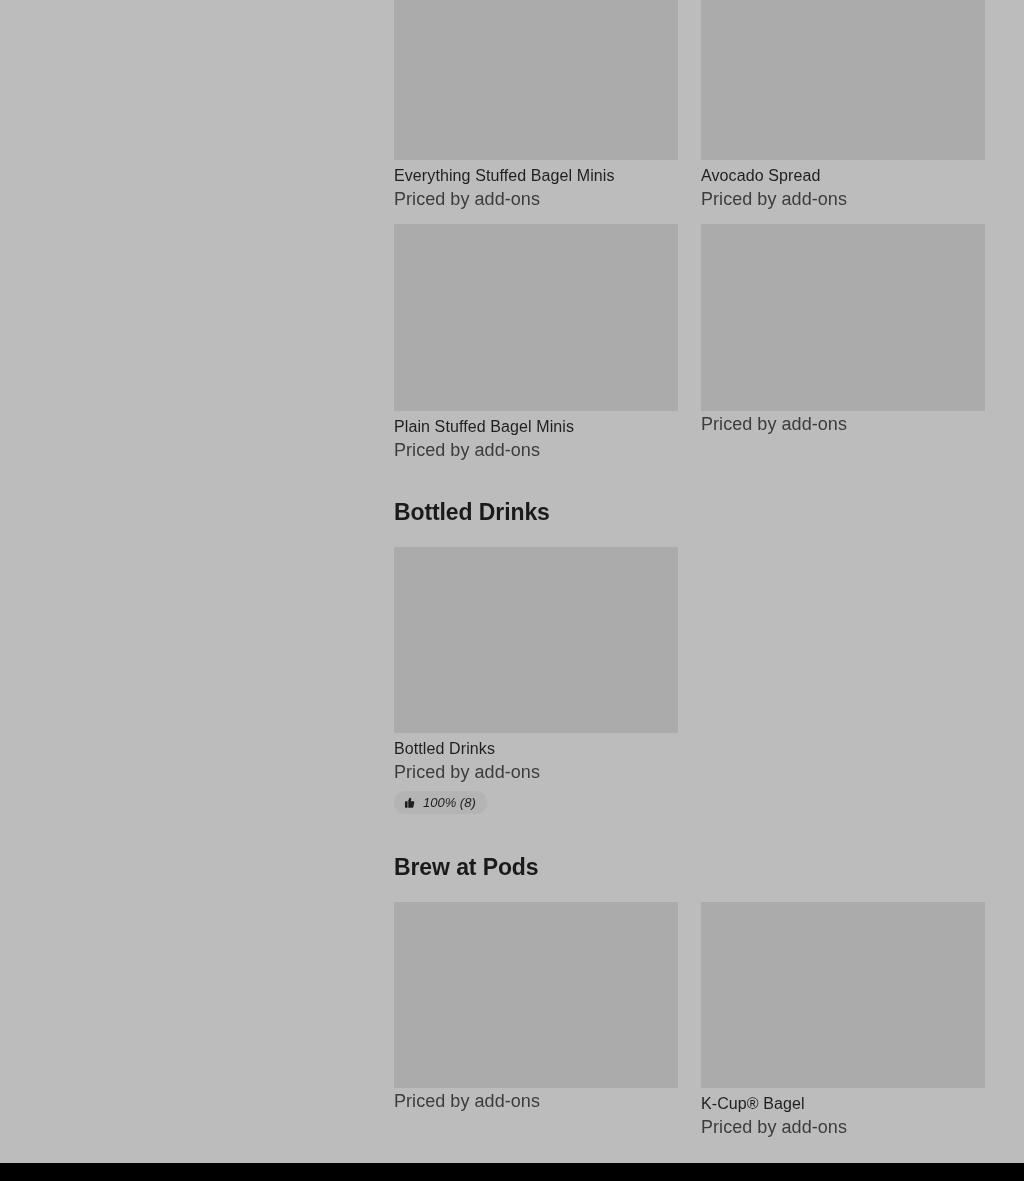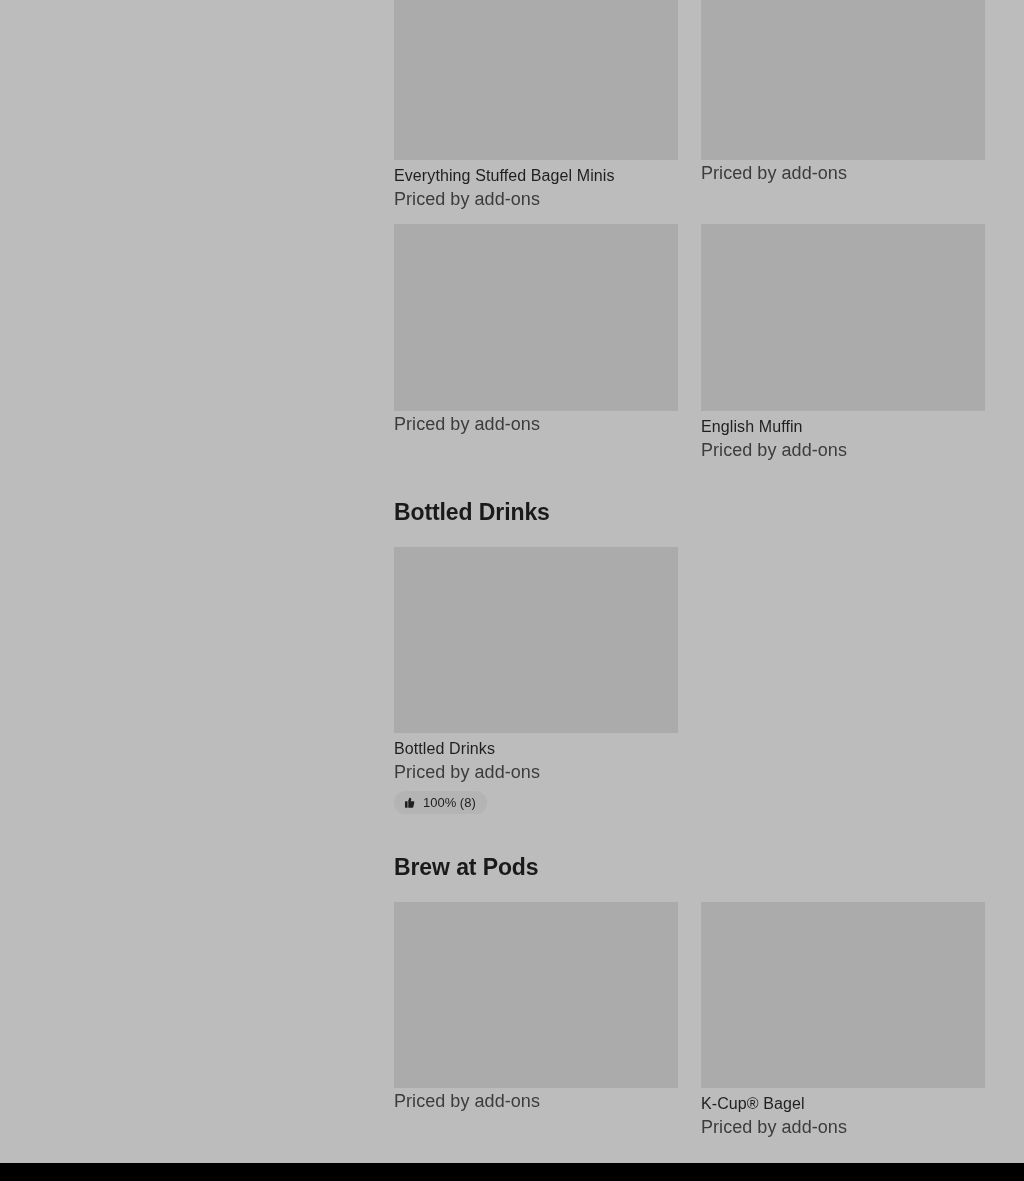--- a/index.html
+++ b/index.html
@@ -95,20 +95,21 @@
 
   
   .rating-pill {
     display: inline-flex;
     align-items: center;
     gap: 7px;
     background: #b4b4b4;
     border-radius: 14px;
     padding: 4px 11px 4px 9px;
     margin-top: 10px;
+    font-style: italic;
   }
 
   .thumb-up-icon {
     width: 13px;
     height: 13px;
     display: inline-block;
     flex: 0 0 auto;
     color: #1f1f1f;
   }
 
@@ -165,36 +166,37 @@
     <div class="item-grid">
 
       <div class="item-card">
         <div class="item-thumb h160"></div>
         <div class="item-name">Everything Stuffed Bagel Minis</div>
         <div class="item-price">Priced by add-ons</div>
       </div>
 
       <div class="item-card">
         <div class="item-thumb h160"></div>
+        <div class="item-name">Avocado Spread</div>
         <div class="item-price">Priced by add-ons</div>
       </div>
     </div>
 
     <div class="row-gap-mid"></div>
 
     <div class="item-grid">
 
       <div class="item-card">
         <div class="item-thumb h187"></div>
+        <div class="item-name">Plain Stuffed Bagel Minis</div>
         <div class="item-price">Priced by add-ons</div>
       </div>
 
       <div class="item-card">
         <div class="item-thumb h187"></div>
-        <div class="item-name">English Muffin</div>
         <div class="item-price">Priced by add-ons</div>
       </div>
     </div>
 
     <div class="heading-top-gap"></div>
     <div class="section-heading">Bottled Drinks</div>
     <div class="heading-bottom-gap"></div>
 
     <div class="single-grid">
       <div class="item-card">

